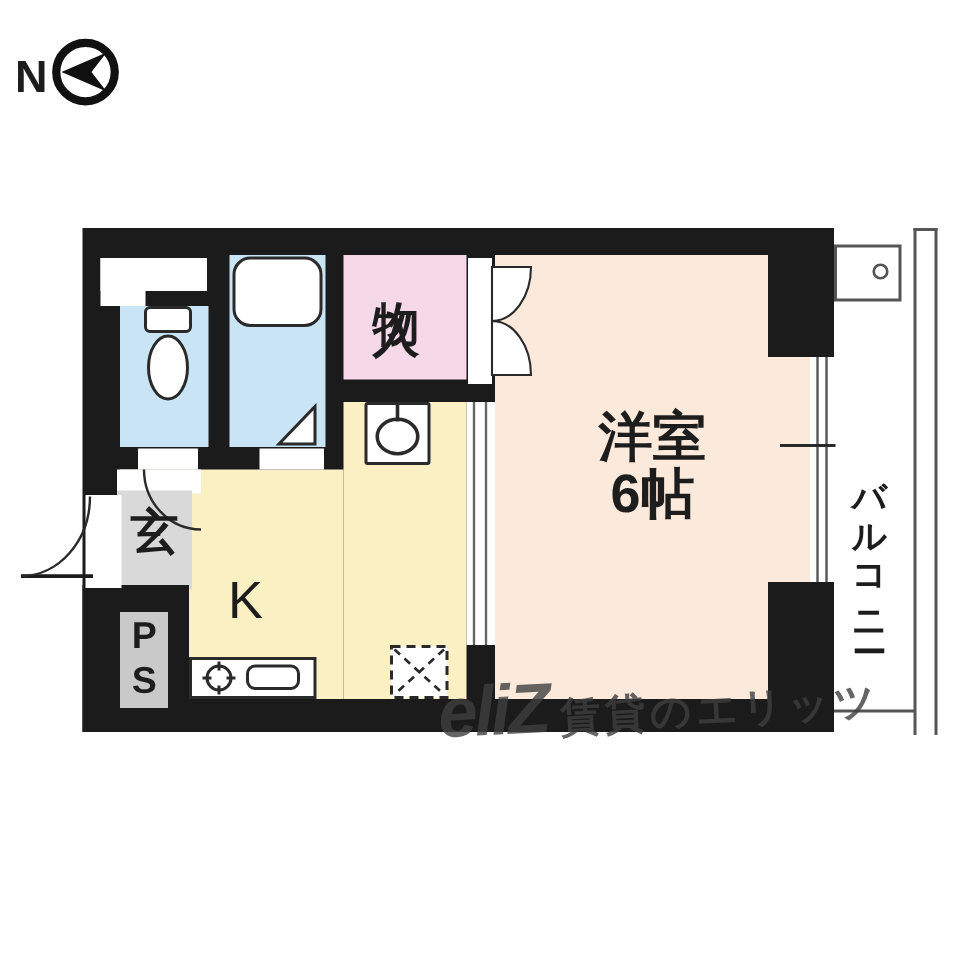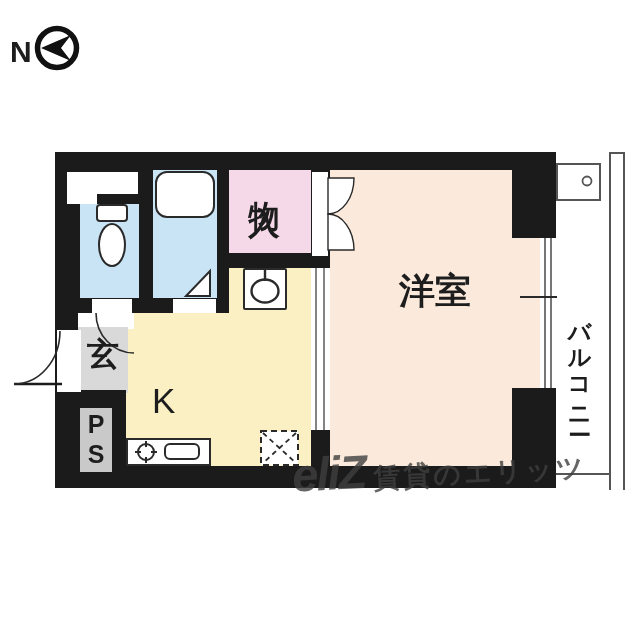--- a/index.html
+++ b/index.html
@@ -121,20 +121,21 @@
     <line x1="551" y1="238" x2="551" y2="388" stroke="#555" stroke-width="1.6"></line>
     <line x1="520" y1="297" x2="557" y2="297" stroke="#2a2a2a" stroke-width="2"></line>
 
     <line x1="556" y1="474" x2="610" y2="474" stroke="#555" stroke-width="2"></line>
     <circle cx="587" cy="181" r="4.5" fill="#fff" stroke="#555" stroke-width="1.8"></circle>
   </svg>
 
   <div class="abs lbl vert" style="left:247px;top:176px;font-size:31px;letter-spacing:5px;">物入</div>
   <div class="abs" style="left:355px;top:272px;width:160px;text-align:center;">
     <div class="lbl" style="font-size:36px;">洋室</div>
+    <div class="lbl" style="font-size:36px;">6帖</div>
   </div>
   <div class="abs lbl vert" style="left:568px;top:305px;font-size:23px;letter-spacing:3px;">バルコニー</div>
   <div class="abs lbl" style="left:152px;top:383px;font-size:35px;font-weight:500;">K</div>
   <div class="abs lbl" style="left:87px;top:338px;font-size:32px;">玄</div>
 
   <div class="abs watermark" style="left:292px;top:440px;">
     <span class="wm-logo">eliZ</span><span class="wm-text">賃貸のエリッツ</span>
   </div>
 
 </div>

